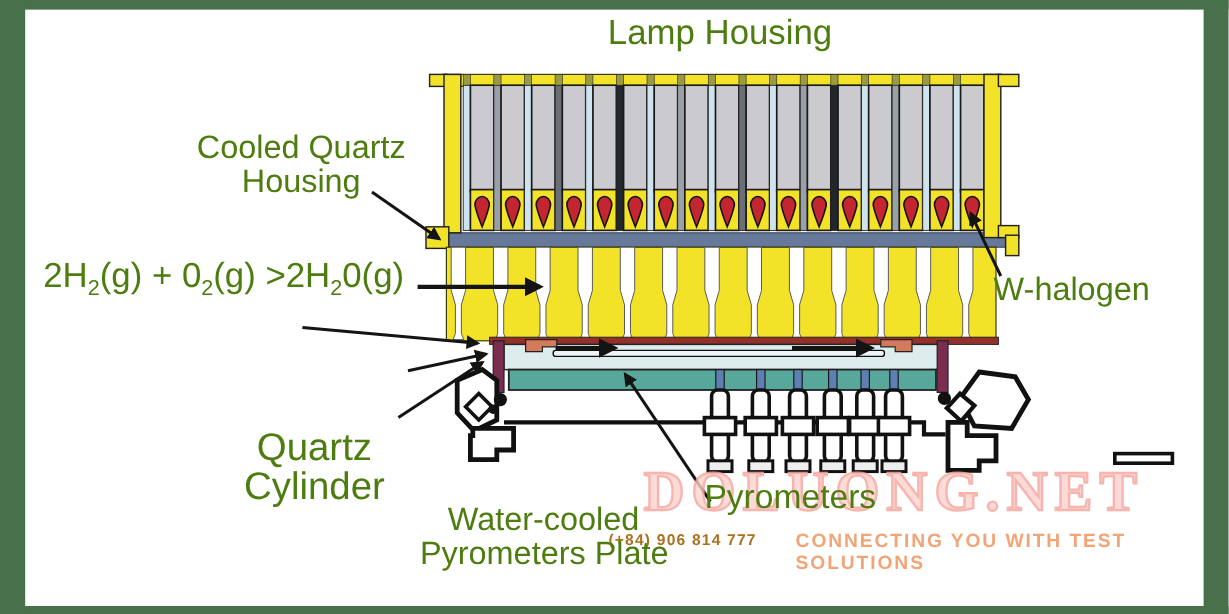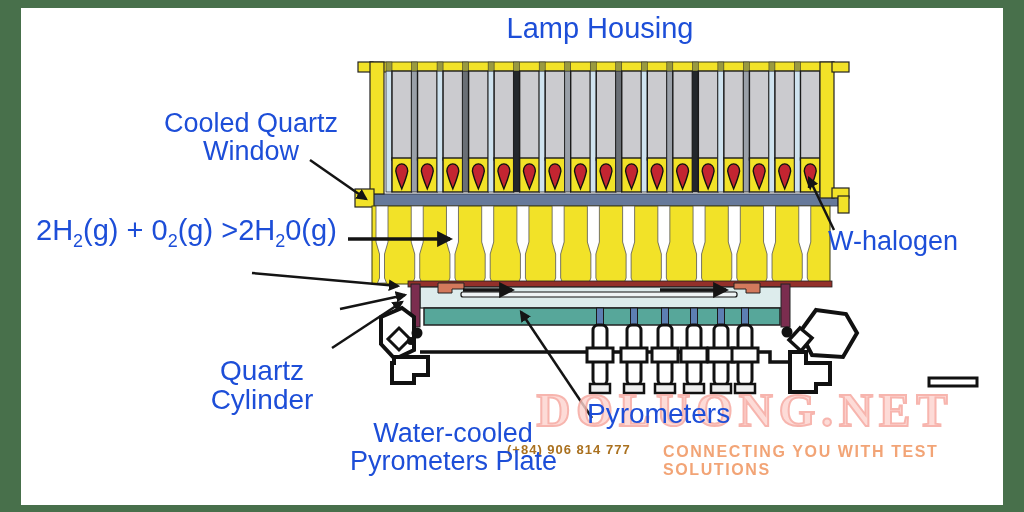--- a/index.html
+++ b/index.html
@@ -1,27 +1,27 @@
 <!DOCTYPE html>
 <html><head>
 <meta charset="utf-8">
 <style>
   html,body{margin:0;padding:0;background:#ffffff;}
   #stage{position:relative;width:1024px;height:512px;overflow:hidden;background:#fff;
          font-family:"Liberation Sans",sans-serif;}
   #diagram{position:absolute;left:0;top:0;}
-  .lbl{position:absolute;color:#1d4ed8;line-height:1.04;white-space:nowrap;}
+  .lbl{position:absolute;color:#4d7c0f;line-height:1.04;white-space:nowrap;}
   .ctr{text-align:center;}
   #title-label{left:440px;top:13px;width:320px;font-size:29px;}
   #cqw-label{left:118px;top:109px;width:266px;font-size:27px;}
   #eq-label{left:36px;top:215px;font-size:29px;}
   #eq-label sub{font-size:0.62em;}
   #wafer-label{left:120px;top:254px;width:160px;font-size:28px;}
   #edgering-label{left:172px;top:296px;width:166px;font-size:28px;}
-  #qc-label{left:182px;top:356px;width:160px;font-size:28px;}
+  #qc-label{left:182px;top:356px;width:160px;font-size:32px;}
   #wcrp-label{left:350px;top:419px;width:206px;font-size:27px;}
   #pyro-label{left:587px;top:399px;font-size:28px;}
   #whal-label{left:828px;top:227px;font-size:27px;}
   #wm{position:absolute;left:500px;top:383px;width:490px;text-align:center;
       font-size:47px;font-weight:800;letter-spacing:6px;
       color:rgba(252,210,205,0.95);-webkit-text-stroke:2px rgba(240,150,143,0.9);
       opacity:0.85;font-family:Liberation Serif, serif;}
   #wm-phone{position:absolute;left:507px;top:442px;font-size:13px;font-weight:bold;
       letter-spacing:1px;opacity:0.9;}
   #wm-tag{position:absolute;left:663px;top:443px;font-size:16px;font-weight:bold;
@@ -284,21 +284,21 @@
     </g>
   </svg>
 
   <div id="wm" style="-webkit-text-stroke-color: rgb(246, 169, 161);">DOLUONG.NET</div>
   <div id="wm-phone" style="color: #a16207;">(+84) 906 814 777</div>
   <div id="wm-tag" style="color: rgb(241, 155, 104);">CONNECTING YOU WITH TEST SOLUTIONS</div>
 
   <div id="title-label" class="lbl ctr">Lamp Housing</div>
   <div id="cqw-label" class="lbl ctr">
     <div>Cooled Quartz</div>
-    <div>Window</div>
+    <div>Housing</div>
   </div>
   <div id="eq-label" class="lbl"><span>2H</span><sub>2</sub><span>(g) + 0</span><sub>2</sub><span>(g) &gt;2H</span><sub>2</sub><span>0(g)</span></div>
   <div id="qc-label" class="lbl ctr">
     <div>Quartz</div>
     <div>Cylinder</div>
   </div>
   <div id="wcrp-label" class="lbl ctr">
     <div>Water-cooled</div>
     <div>Pyrometers Plate</div>
   </div>

